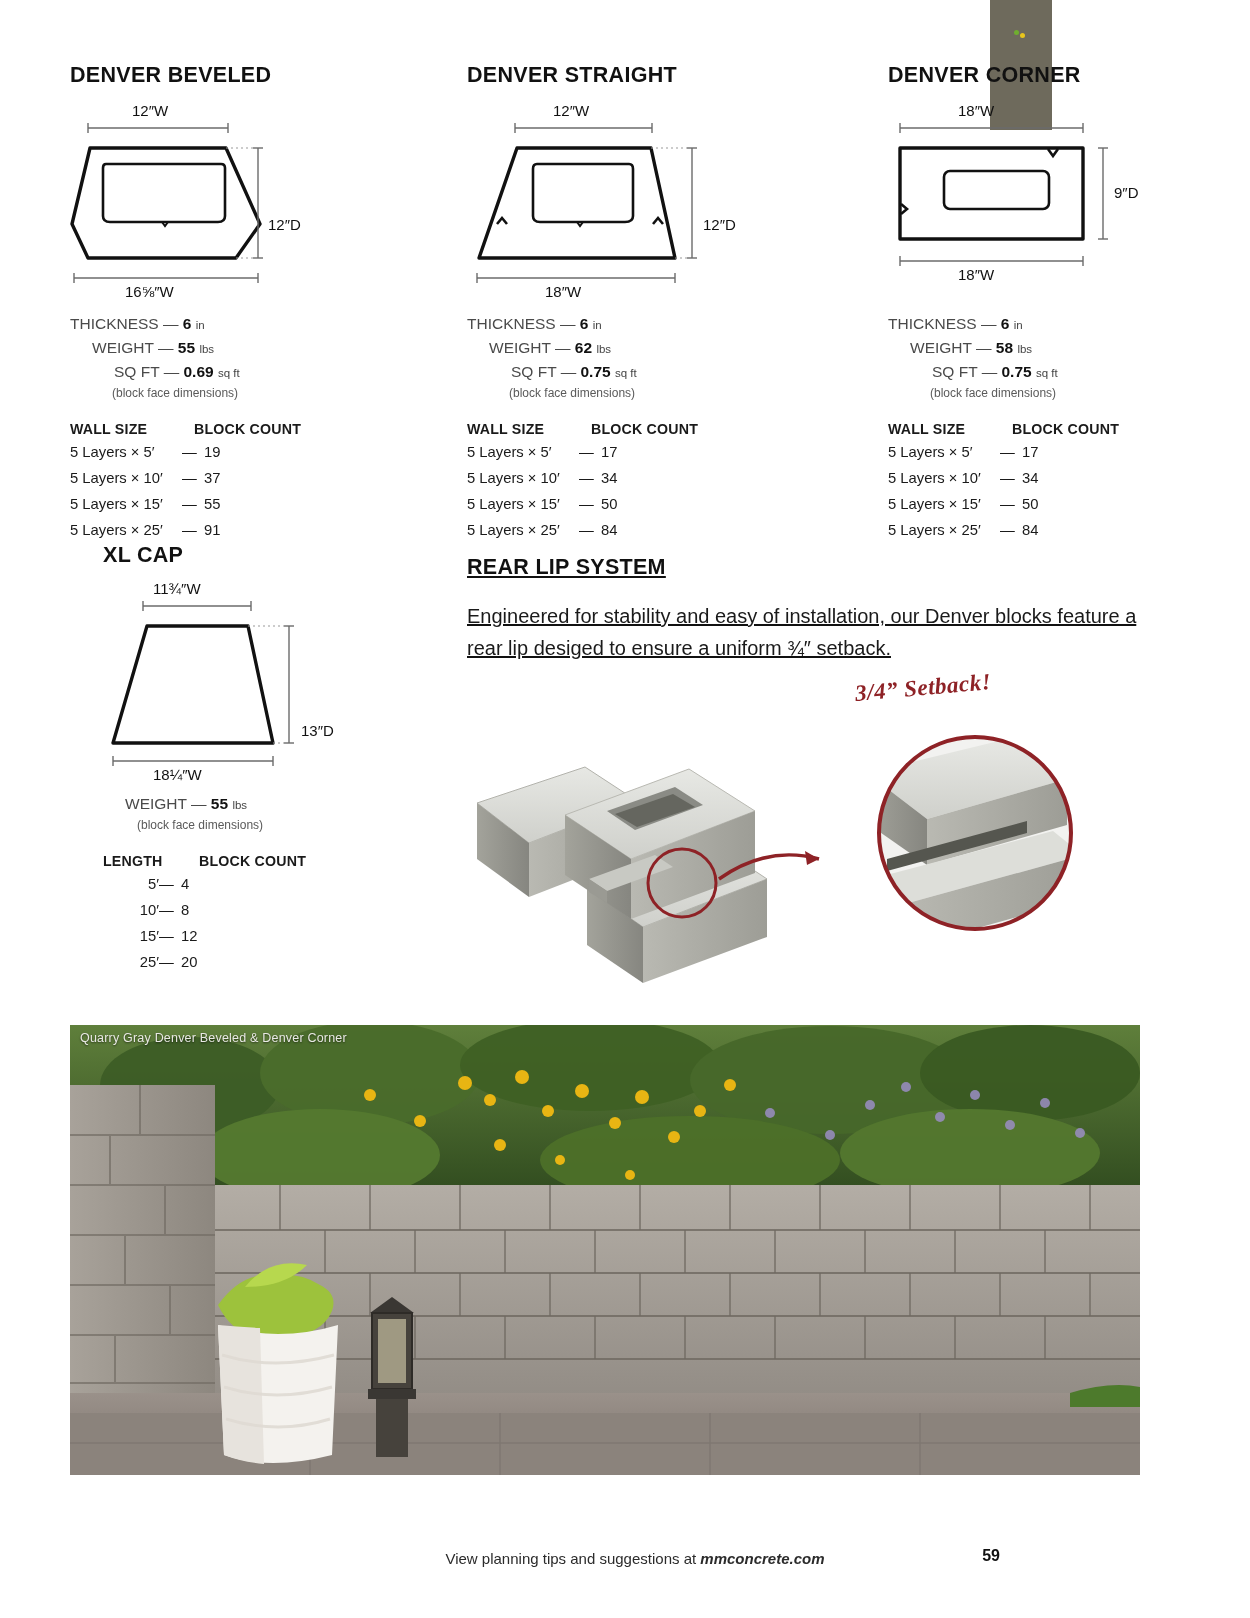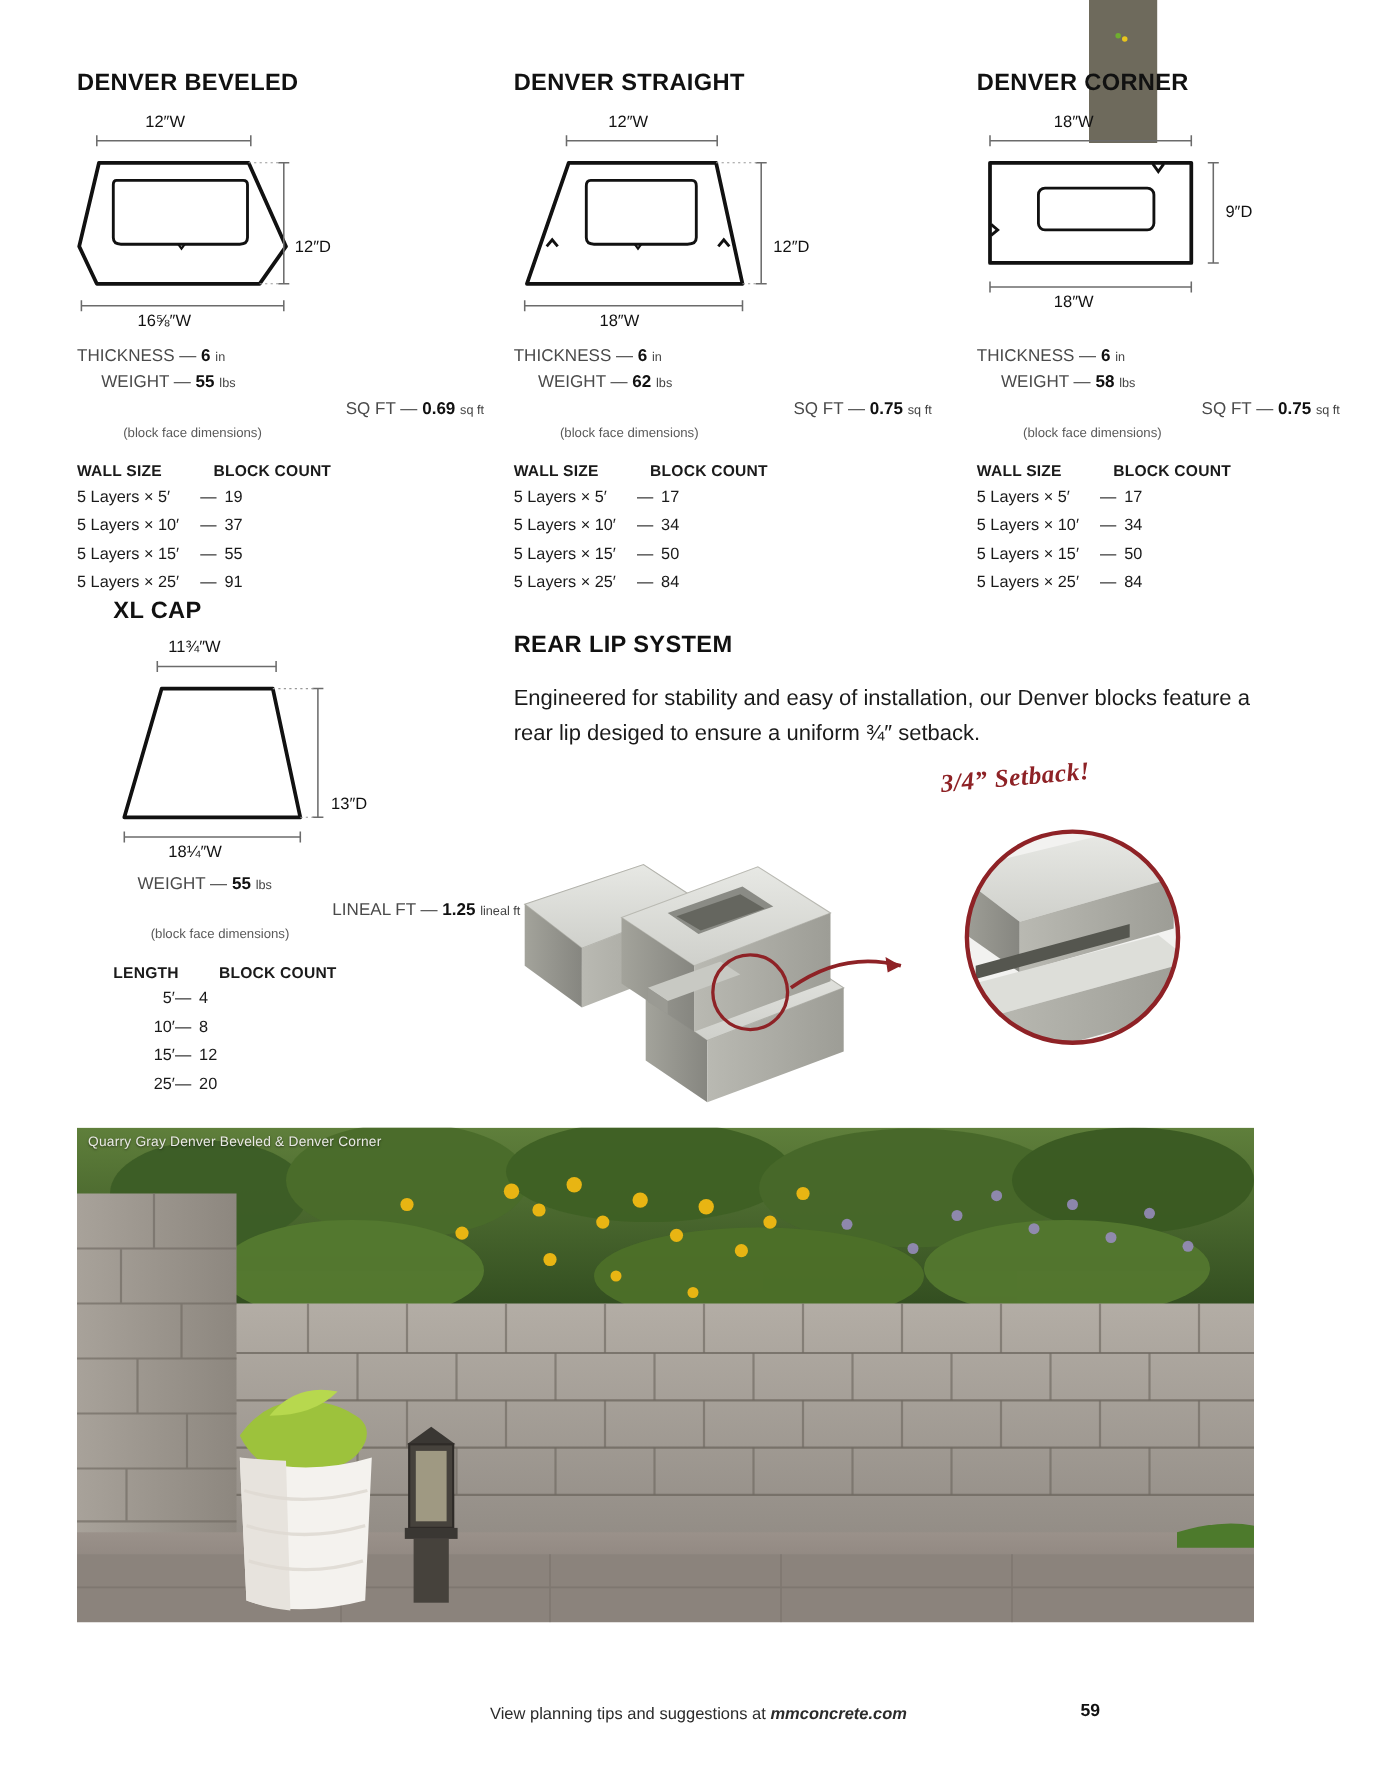--- a/index.html
+++ b/index.html
@@ -31,21 +31,21 @@
   }
 
   
   .specs { font-size: 15.5px; color:#3d3d3d; line-height: 1.55; }
   .spec-row { white-space: nowrap; }
   .spec-row .lbl { color:#4a4a4a; }
   .spec-row .val { color:#111; font-weight: 600; }
   .spec-row .unit { font-size: 11.5px; color:#444; }
   .spec-sub { font-size: 12px; color:#5a5a5a; }
   .ind1 { padding-left: 22px; }
-  .ind2 { padding-left: 44px; text-align: right; }
+  .ind2 { padding-left: 44px; }
   .ind-sub { padding-left: 42px; }
 
   
   .count-table { margin-top: 18px; font-size: 14.8px; color:#1a1a1a; }
   .ct-head { font-weight: 700; font-size: 14.2px; letter-spacing:.2px; margin-bottom:7px; }
   .ct-head .c1 { display:inline-block; width:124px; }
   .ct-row { margin-bottom: 10px; white-space: nowrap; }
   .ct-row .c1 { display:inline-block; width:112px; }
   .ct-row .dash { display:inline-block; width:22px; }
   .ct-row .c2 { display:inline-block; }
@@ -258,34 +258,33 @@
         <line x1="10" y1="170" x2="10" y2="180" stroke="#6b6b6b" stroke-width="1.4"></line>
         <line x1="170" y1="170" x2="170" y2="180" stroke="#6b6b6b" stroke-width="1.4"></line>
       </svg>
       <div class="dim-label" style="position:absolute;left:50px;top:-6px;">11¾″W</div>
       <div class="dim-label" style="position:absolute;left:198px;top:136px;">13″D</div>
       <div class="dim-label" style="position:absolute;left:50px;top:180px;">18¼″W</div>
     </div>
 
     <div class="specs" style="margin-top:6px;">
       <div class="spec-row ind1"><span class="lbl">WEIGHT — </span><span class="val">55</span> <span class="unit">lbs</span></div>
-      <div class="spec-row ind2"><span class="lbl">LINEAL FT — </span><span class="val">1.25</span> <span class="unit">lineal ft</span></div>
       <div class="spec-sub" style="padding-left:34px;">(block face dimensions)</div>
     </div>
 
     <div class="count-table">
       <div class="ct-head len"><span class="c1">LENGTH</span><span>BLOCK COUNT</span></div>
       <div class="ct-row len"><span class="c1">5′</span><span class="dash">—</span><span class="c2">4</span></div>
       <div class="ct-row len"><span class="c1">10′</span><span class="dash">—</span><span class="c2">8</span></div>
       <div class="ct-row len"><span class="c1">15′</span><span class="dash">—</span><span class="c2">12</span></div>
       <div class="ct-row len"><span class="c1">25′</span><span class="dash">—</span><span class="c2">20</span></div>
     </div>
   </div>
 
-  <div style="position:absolute;left:467px;top:574px;width:700px;">
+  <div style="position:absolute;left:467px;top:555px;width:700px;text-decoration:underline;">
     <div class="prod-title">REAR LIP SYSTEM</div>
     <div class="lip-body" style="margin-top:20px;">Engineered for stability and easy of installation, our Denver blocks feature a rear lip desiged to ensure a uniform ¾″ setback.</div>
 
     <div style="position:relative;margin-top:18px;height:330px;">
       <svg width="640" height="330" viewBox="0 0 640 330">
         <defs>
           <linearGradient id="gTop" x1="0" y1="0" x2="0" y2="1">
             <stop offset="0%" stop-color="#e7e8e4"></stop>
               <stop offset="100%" stop-color="#cfd0cb"></stop>
           </linearGradient>

